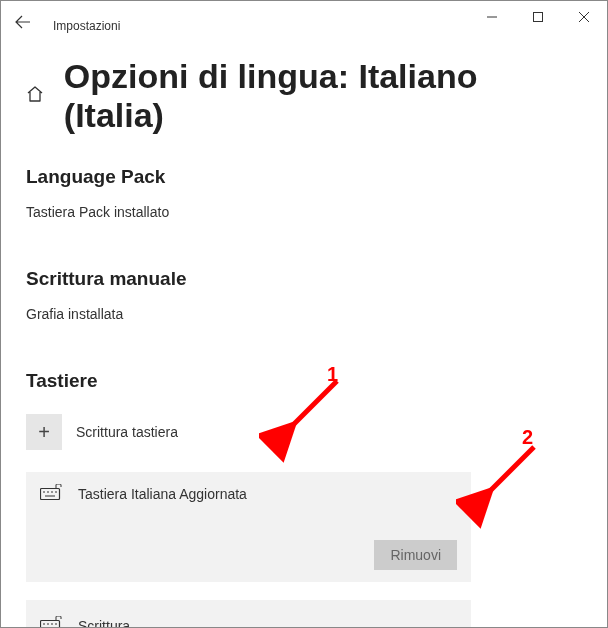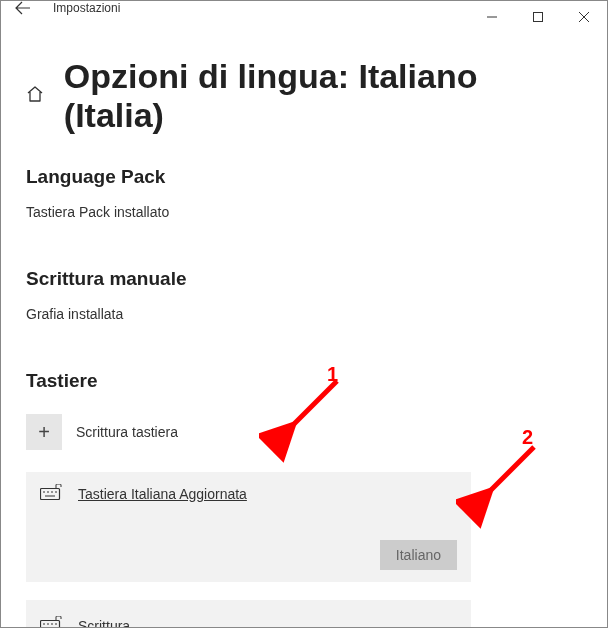--- a/index.html
+++ b/index.html
@@ -1,18 +1,18 @@
 <!DOCTYPE html>
 <html><head>
   <meta charset="utf-8">
   <style>
     * { margin: 0; padding: 0; box-sizing: border-box; font-family: "Segoe UI", -apple-system, sans-serif; }
     body { width: 608px; height: 628px; border: 1px solid #888; background: #fff; position: relative; overflow: hidden; }
 
-    .titlebar { height: 32px; display: flex; align-items: flex-start; padding-left: 14px; }
+    .titlebar { height: 32px; display: flex; align-items: flex-end; padding-left: 14px; }
     .back-arrow { width: 20px; font-size: 16px; cursor: pointer; color: #333; }
     .app-title { margin-left: 18px; font-size: 12px; color: #333; }
     .win-controls { position: absolute; top: 0; right: 0; display: flex; }
     .win-btn { width: 46px; height: 32px; display: flex; align-items: center; justify-content: center; cursor: pointer; }
     .win-btn svg { width: 10px; height: 10px; }
 
     .page-header { display: flex; align-items: center; padding: 24px 25px 6px; }
     .home-icon { width: 20px; cursor: pointer; color: #333; }
     .page-title { margin-left: 18px; font-size: 34px; font-weight: 600; color: #222; }
 
@@ -24,21 +24,21 @@
 
     .keyboard-list { margin-top: 18px; }
     .add-row { display: flex; align-items: center; height: 44px; cursor: pointer; }
     .plus-box { width: 36px; height: 36px; background: #e6e6e6; display: flex; align-items: center; justify-content: center; margin-right: 14px; }
     .plus-box span { font-size: 20px; font-weight: 300; color: #444; }
     .add-label { font-size: 14px; color: #333; }
 
     .kb-item { margin-top: 18px; background: #f2f2f2; padding: 12px 14px; width: 445px; }
     .kb-item-row { display: flex; align-items: center; }
     .kb-icon { width: 22px; margin-right: 16px; }
-    .kb-label { font-size: 14px; color: #333; text-decoration: underline; }
+    .kb-label { font-size: 14px; color: #333; }
     .kb-actions { display: flex; justify-content: flex-end; margin-top: 36px; }
     .remove-btn { background: #ccc; border: none; padding: 7px 16px; font-size: 14px; color: #666; cursor: pointer; }
 
     .kb-item.simple { padding: 16px 14px; }
 
     
     .annotation { position: absolute; pointer-events: none; }
     .annotation-num { color: #ff0000; font-size: 20px; font-weight: bold; font-family: Arial, sans-serif; }
   </style>
 </head>
@@ -106,21 +106,21 @@
               <line x1="7" y1="8" x2="9" y2="8" stroke="#333" stroke-width="1"></line>
               <line x1="11" y1="8" x2="13" y2="8" stroke="#333" stroke-width="1"></line>
               <line x1="15" y1="8" x2="17" y2="8" stroke="#333" stroke-width="1"></line>
             <line x1="5" y1="12" x2="15" y2="12" stroke="#333" stroke-width="1"></line>
             <path d="M16 4 V1 Q16 0 17 0 H20 Q21 0 21 1 V3" stroke="#333" stroke-width="1" fill="none"></path>
           </svg>
         </span>
         <span class="kb-label">Tastiera Italiana Aggiornata</span>
       </div>
       <div class="kb-actions">
-        <button class="remove-btn">Italiano</button>
+        <button class="remove-btn">Rimuovi</button>
       </div>
     </div>
 
     <div class="kb-item simple">
       <div class="kb-item-row">
         <span class="kb-icon">
           <svg width="22" height="16" viewBox="0 0 22 16">
             <rect x="0.5" y="4.5" width="19" height="11" rx="1" stroke="#333" stroke-width="1.2" fill="none"></rect>
             <line x1="3" y1="8" x2="5" y2="8" stroke="#333" stroke-width="1"></line>
               <line x1="7" y1="8" x2="9" y2="8" stroke="#333" stroke-width="1"></line>

